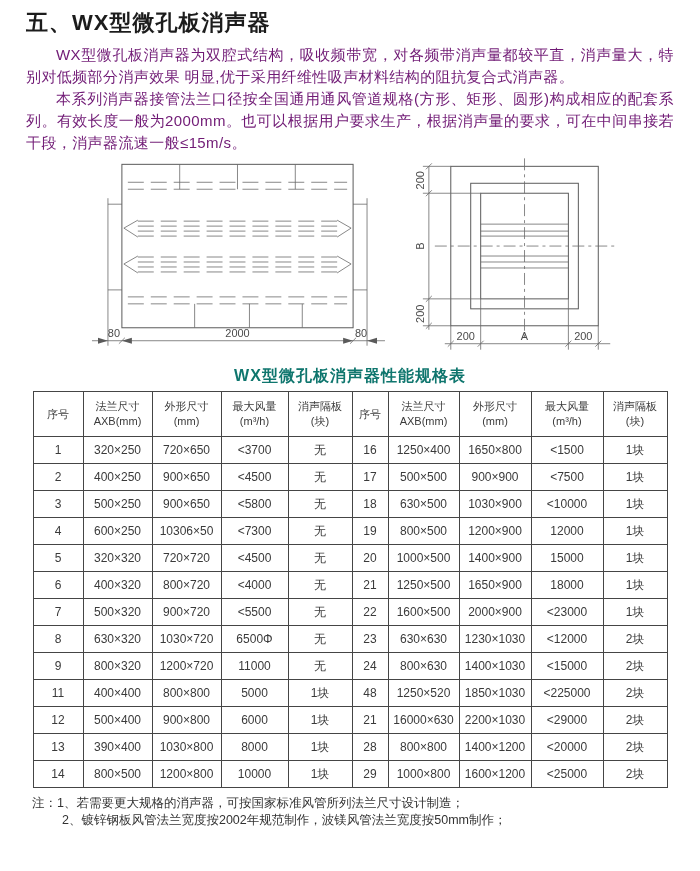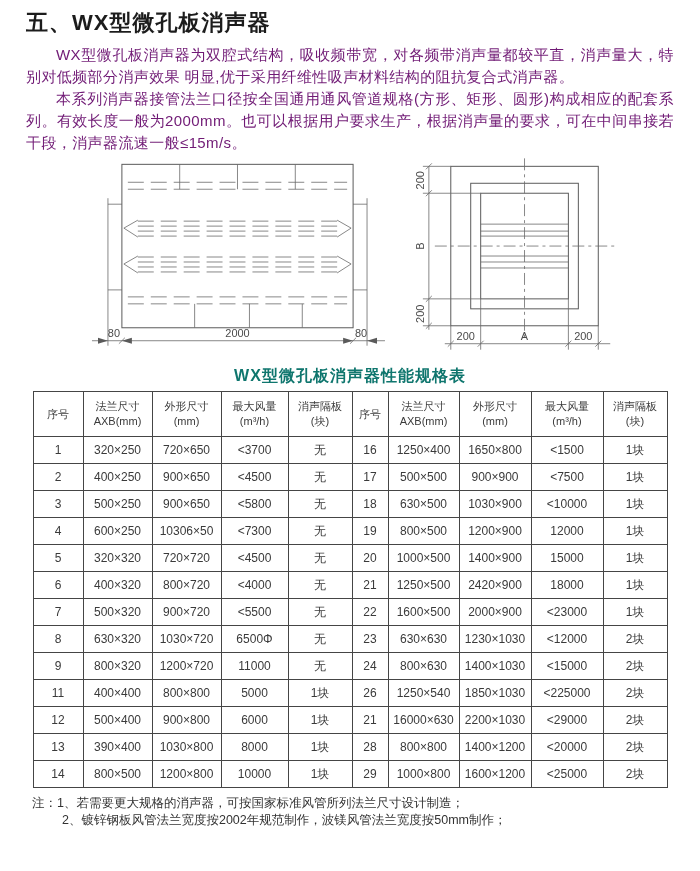--- a/index.html
+++ b/index.html
@@ -264,21 +264,21 @@
           <td>1块</td>
         </tr>
         <tr>
           <td>6</td>
           <td>400×320</td>
           <td>800×720</td>
           <td>&lt;4000</td>
           <td>无</td>
           <td>21</td>
           <td>1250×500</td>
-          <td>2420×900</td>
+          <td>1650×900</td>
           <td>18000</td>
           <td>1块</td>
         </tr>
         <tr>
           <td>7</td>
           <td>500×320</td>
           <td>900×720</td>
           <td>&lt;5500</td>
           <td>无</td>
           <td>22</td>
@@ -310,22 +310,22 @@
           <td>1400×1030</td>
           <td>&lt;15000</td>
           <td>2块</td>
         </tr>
         <tr>
           <td>11</td>
           <td>400×400</td>
           <td>800×800</td>
           <td>5000</td>
           <td>1块</td>
-          <td>26</td>
-          <td>1250×540</td>
+          <td>48</td>
+          <td>1250×520</td>
           <td>1850×1030</td>
           <td>&lt;225000</td>
           <td>2块</td>
         </tr>
         <tr>
           <td>12</td>
           <td>500×400</td>
           <td>900×800</td>
           <td>6000</td>
           <td>1块</td>

